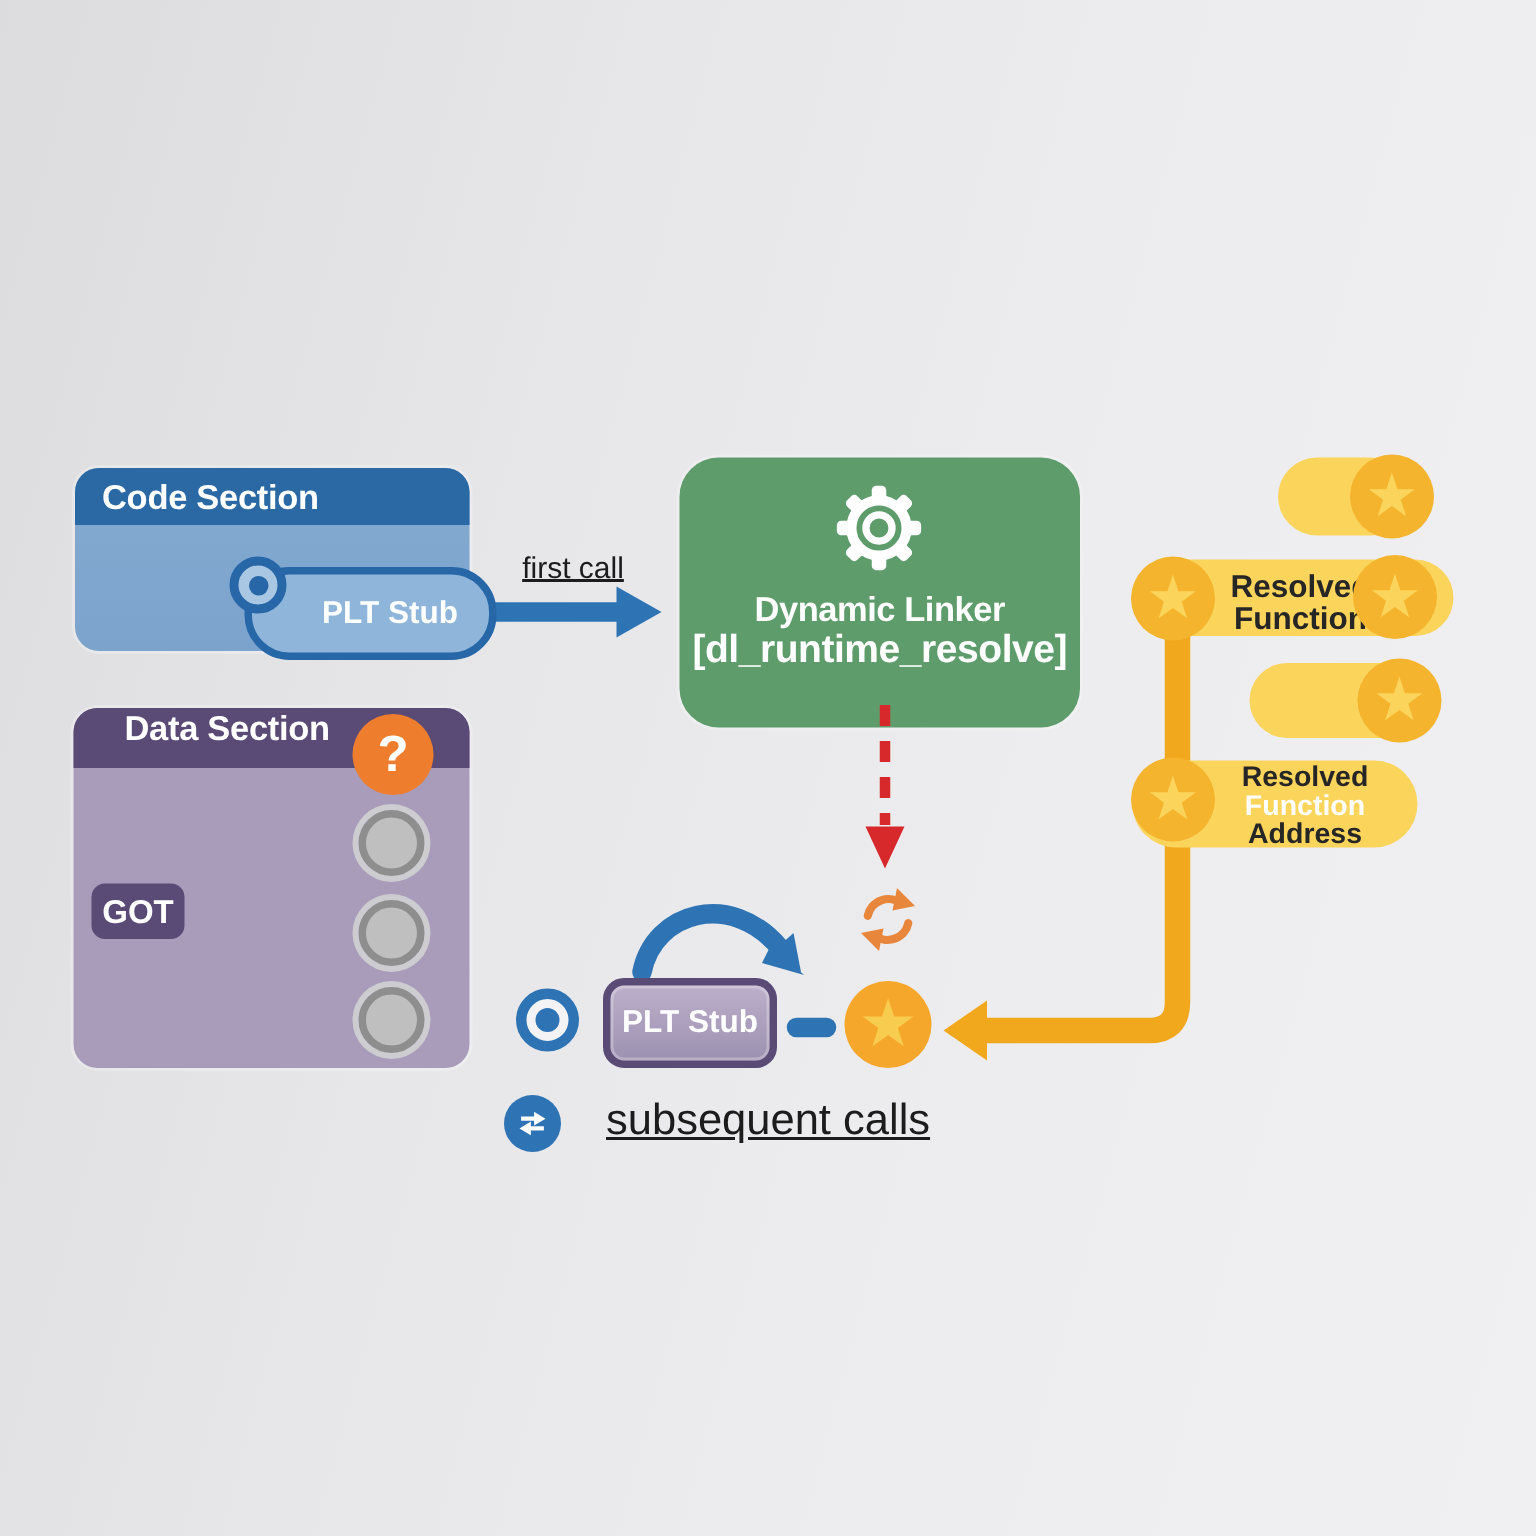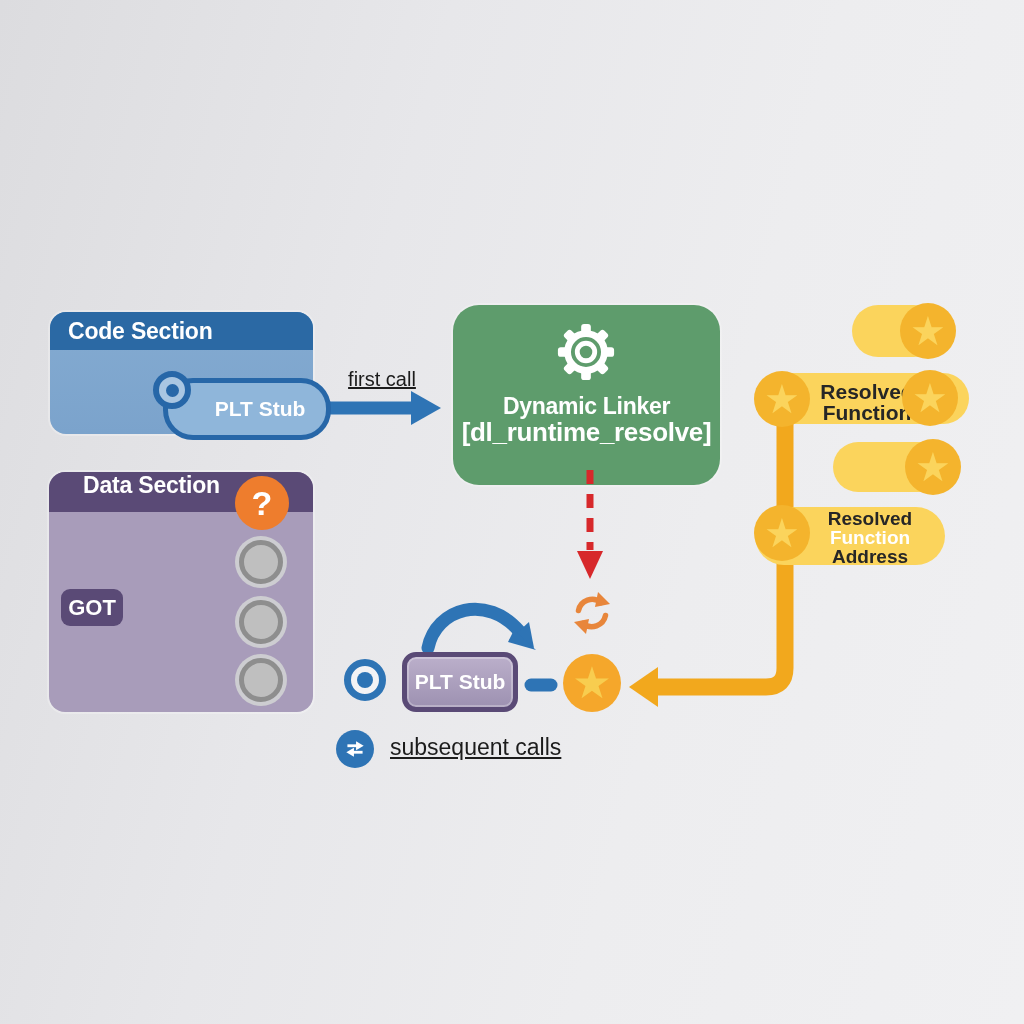--- a/index.html
+++ b/index.html
@@ -66,21 +66,21 @@
   .runtime-pill-label{color:#fff;font-weight:bold;font-size:21px;}
   .gold-star-circle{left:563px;top:654px;width:58px;height:58px;border-radius:50%;background:#f5a72b;
     display:flex;align-items:center;justify-content:center;color:#f8cd4f;font-size:44px;line-height:1;position:absolute;}
   .refresh-wrap{left:568px;top:589px;width:48px;height:48px;}
   .swap-circle{left:336px;top:730px;width:38px;height:38px;border-radius:50%;background:#2e74b5;
     display:flex;align-items:center;justify-content:center;}
 
   
   .flow-label{color:#1c1c1c;text-decoration:underline;}
   .first-call{left:327px;top:368px;width:110px;text-align:center;font-size:20px;}
-  .subsequent{left:390px;top:733px;font-size:23px;line-height:29px;}
+  .subsequent{left:404px;top:733px;font-size:29px;line-height:29px;}
 </style>
 </head>
 <body>
 
 <div class="canvas">
 
   <svg class="layer" width="1024" height="1024" viewBox="0 0 1024 1024">
 
     <g>
       <line x1="307" y1="408" x2="412" y2="408" stroke="#2e74b5" stroke-width="13" stroke-linecap="round"></line>

